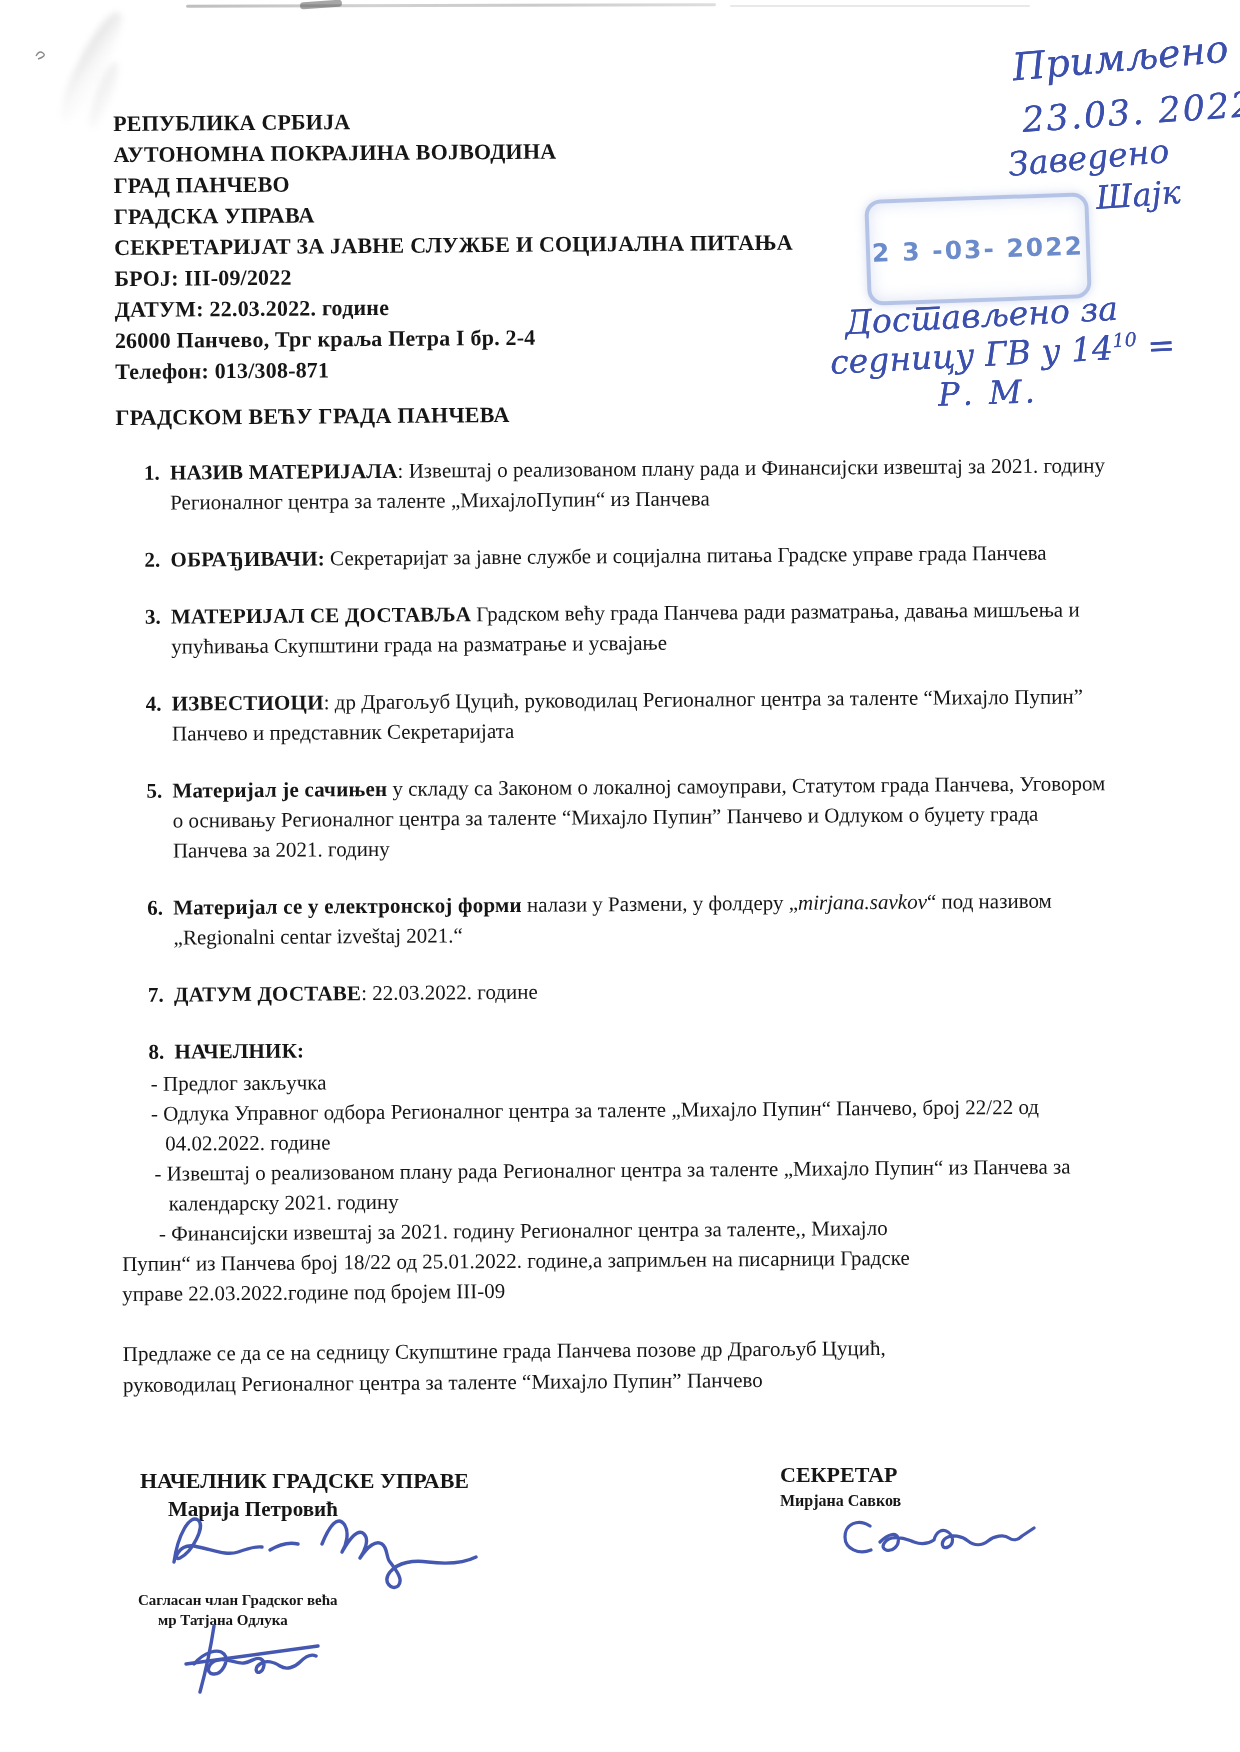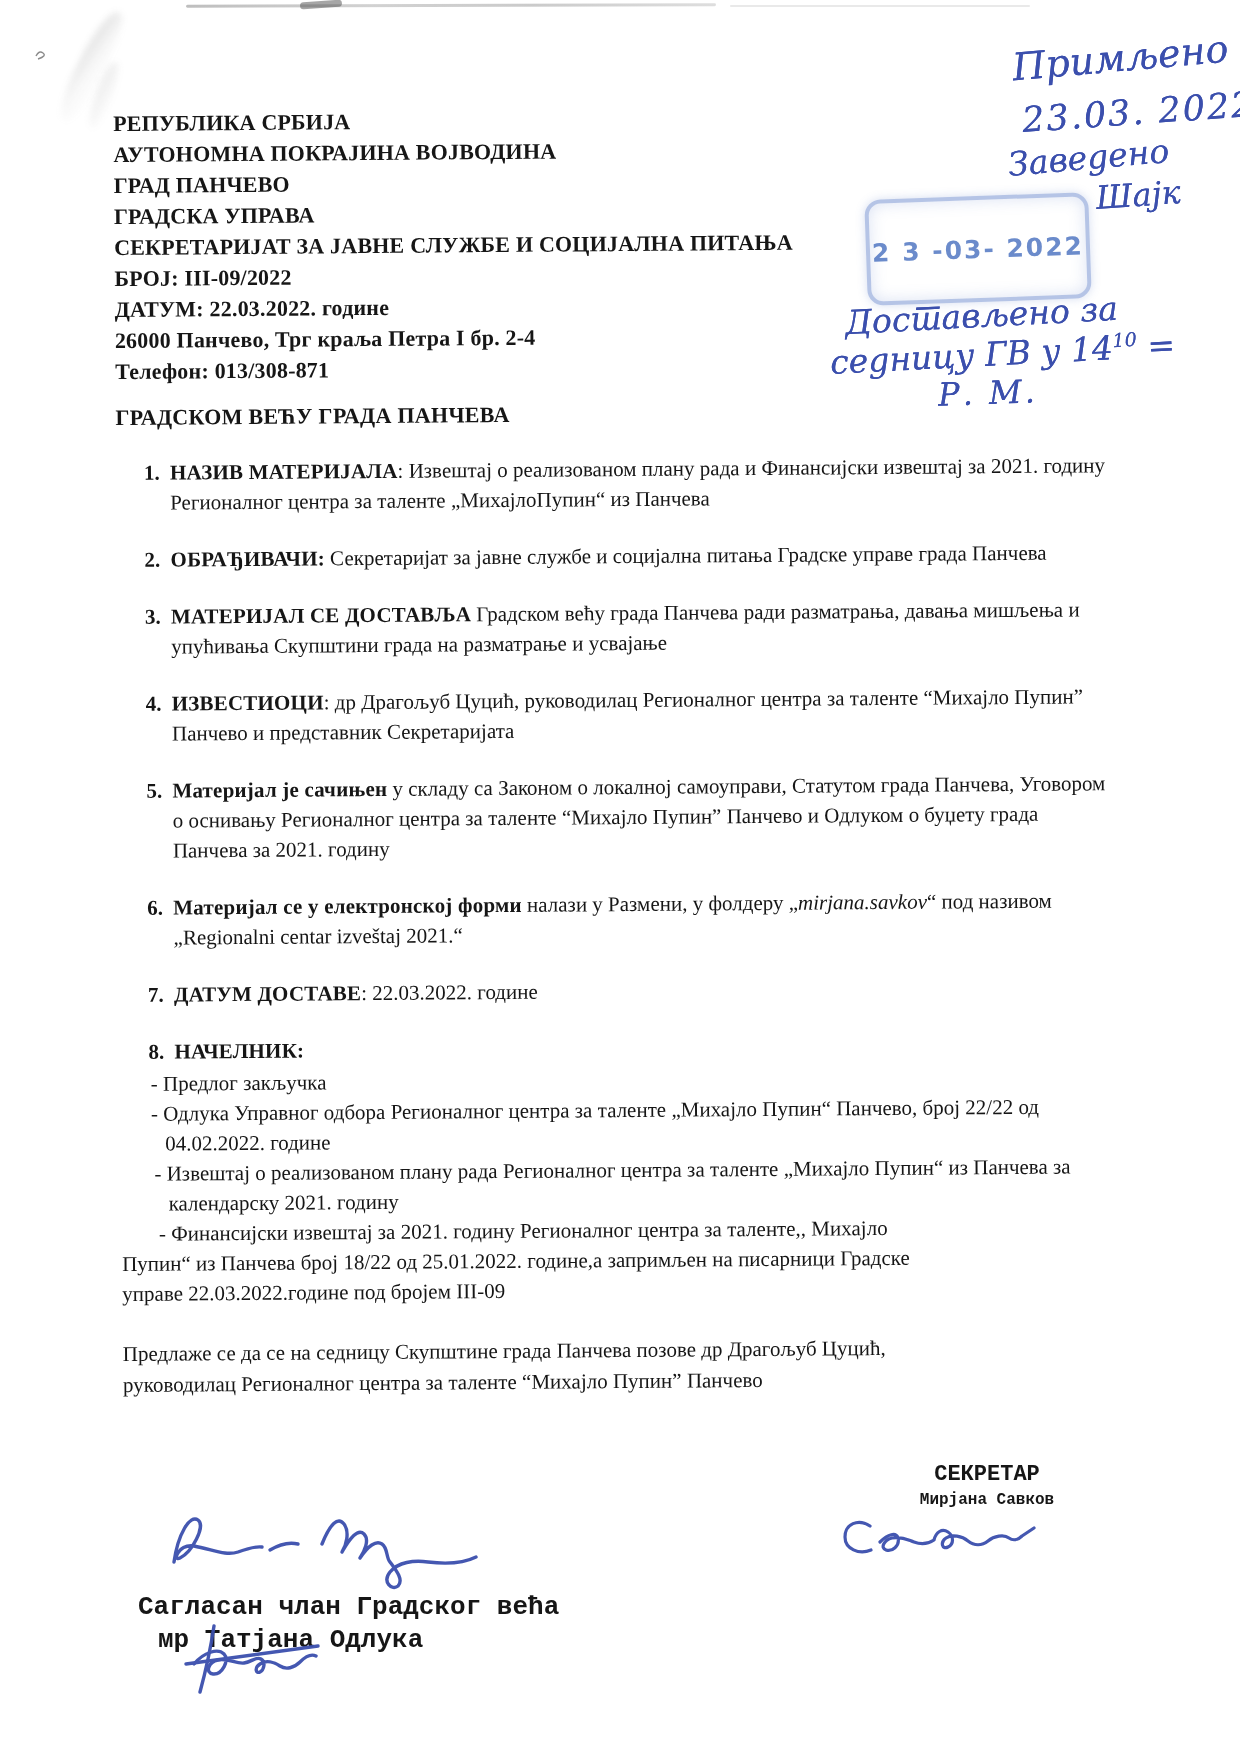--- a/index.html
+++ b/index.html
@@ -58,23 +58,23 @@
   .att-d1 { margin-left:37px; }
   .att-d2 { margin-left:0; }
   .att-d3 { margin-left:0; }
 
   .proposal { margin-top:30px; font-size:21px; line-height:31px; }
 
   
   .sigblock { position:absolute; font-weight:bold; }
   .sig-chief { left:140px; top:1468px; font-size:22px; }
   .sig-chief .name { font-size:21px; margin-left:28px; margin-top:3px; }
-  .sig-secretary { left:877px; top:1462px; width:220px; text-align:center; font-size:22px;font-family:Liberation Mono, monospace; }
+  .sig-secretary { left:780px; top:1462px; width:220px; text-align:left; font-size:22px; }
   .sig-secretary .name { font-size:16px; margin-top:4px; }
-  .sig-council { left:138px; top:1592px; font-size:26px;font-family:Liberation Mono, monospace; }
+  .sig-council { left:138px; top:1592px; font-size:15px; }
   .sig-council .name { margin-left:20px; margin-top:3px; }
   .sigsvg { position:absolute; }
   .svg-petrovic { left:160px; top:1500px; }
   .svg-savkov  { left:828px; top:1508px; }
   .svg-bozic   { left:176px; top:1618px; }
 
   
   .hw {
     position:absolute; font-family:"DejaVu Serif", serif; font-style:italic;
     color:#3b4fad; text-shadow:0 0 .6px #3b4fad; white-space:nowrap;
@@ -196,20 +196,24 @@
       </div>
 
       <div class="proposal">
         <div>Предлаже се да се на седницу Скупштине града Панчева позове др Драгољуб Цуцић,</div>
         <div>руководилац  Регионалног центра за таленте “Михајло Пупин” Панчево</div>
       </div>
 
     </div>
   </div>
 
+  <div class="sigblock sig-chief">
+    <div>НАЧЕЛНИК ГРАДСКЕ УПРАВЕ</div>
+    <div class="name">Марија Петровић</div>
+  </div>
 
   <svg class="sigsvg svg-petrovic" width="330" height="95" viewBox="0 0 330 95">
     <g stroke="#3b4fad" stroke-width="3.4" fill="none" stroke-linecap="round" stroke-linejoin="round" opacity=".95">
       <path d="M14,62 C18,34 30,14 38,20 C46,26 32,52 20,58 C12,62 18,44 34,46 C54,50 66,56 78,52 C86,49 94,46 102,47"></path>
       <path d="M110,50 C120,44 130,42 138,44"></path>
       <path d="M162,44 C170,24 178,16 184,24 C190,32 186,46 182,52 C190,38 198,28 204,34 C210,40 204,52 200,58 C208,46 216,40 222,44 C228,48 226,58 230,62 C236,70 244,80 238,86 C232,91 222,82 230,72 C238,62 254,60 268,62 C284,64 302,64 316,57"></path>
     </g>
   </svg>
 
   <div class="sigblock sig-secretary">

